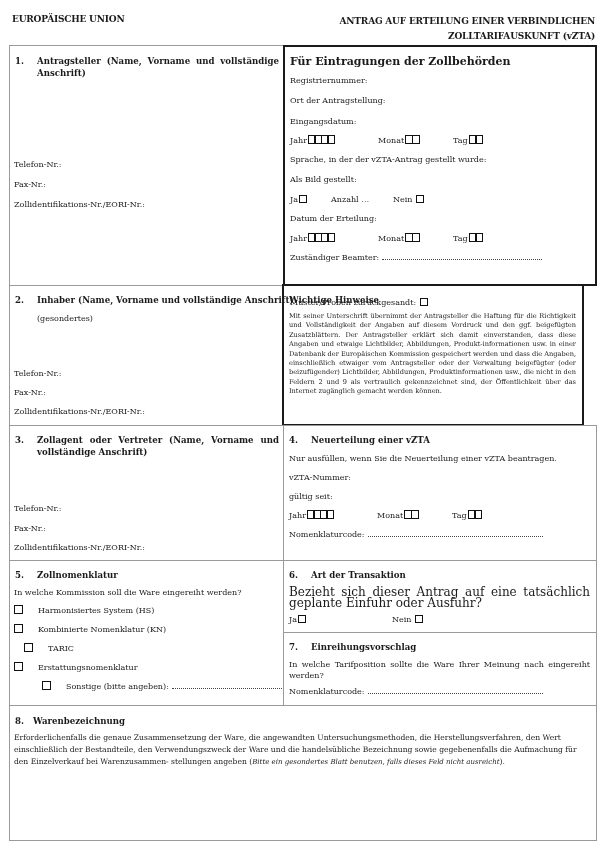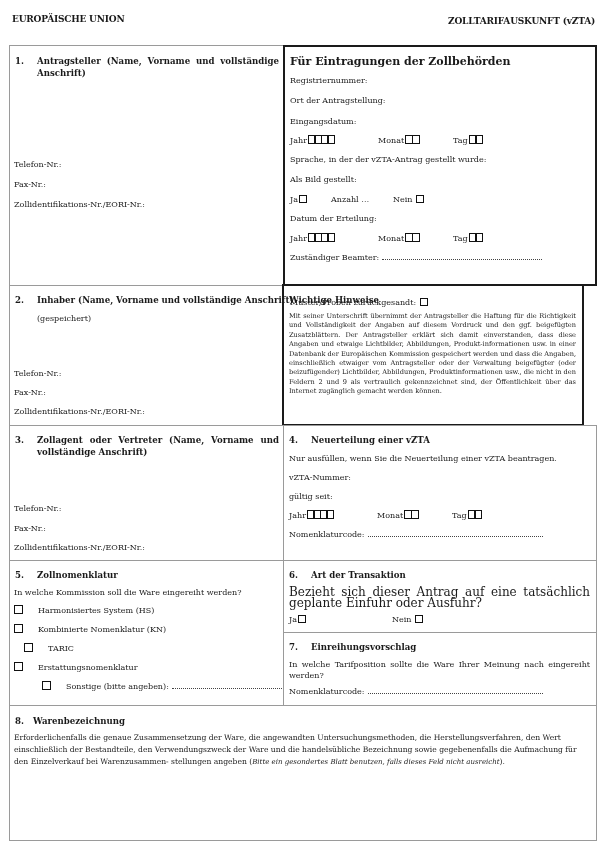--- a/index.html
+++ b/index.html
@@ -22,20 +22,21 @@
   .small { font-size:6.6px; line-height:9.4px; text-align:justify; }
   .para { font-size:7.6px; line-height:12px; }
   .opt-row { position:absolute; left:4px; font-size:8px; line-height:11px; white-space:nowrap; }
   .opt-row .cb { margin-right:15px; margin-left:0; width:9px; height:9px; }
 </style>
 </head>
 <body>
 
 <div class="hdr-left">EUROPÄISCHE UNION</div>
 <div class="hdr-right">
+  <div>ANTRAG AUF ERTEILUNG EINER VERBINDLICHEN</div>
   <div>ZOLLTARIFAUSKUNFT (vZTA)</div>
 </div>
 
 <div class="box thin" style="left:9px; top:45px; width:275px; height:241px;">
   <div class="sec-title" style="position:absolute; left:5px; top:9px; right:4px;">
     <span class="num">1.</span>
     <span class="txt">Antragsteller (Name, Vorname und vollständige Anschrift)</span>
   </div>
   <div class="line abs" style="left:4px; top:113px;">Telefon-Nr.:</div>
   <div class="line abs" style="left:4px; top:133px;">Fax-Nr.:</div>
@@ -95,21 +96,21 @@
       <span>Muster/Proben zurückgesandt:</span> <span class="cb"></span>
     </div>
   </div>
 </div>
 
 <div class="box thin" style="left:9px; top:285px; width:275px; height:141px;">
   <div class="sec-title" style="position:absolute; left:5px; top:8px; right:4px;">
     <span class="num">2.</span>
     <span class="txt" style="text-align:right; white-space:nowrap;">Inhaber (Name, Vorname und vollständige Anschrift)</span>
   </div>
-  <div class="line abs" style="left:27px; top:27px;">(gespeichert)</div>
+  <div class="line abs" style="left:27px; top:27px;">(gesondertes)</div>
   <div class="line abs" style="left:4px; top:82px;">Telefon-Nr.:</div>
   <div class="line abs" style="left:4px; top:101px;">Fax-Nr.:</div>
   <div class="line abs" style="left:4px; top:120px;">Zollidentifikations-Nr./EORI-Nr.:</div>
 </div>
 
 <div class="box thick" style="left:282px; top:284px; width:302px; height:142px;text-decoration:underline;">
   <div class="line abs" style="left:5px; top:9px; font-weight:bold; font-size:8.6px;">Wichtige Hinweise</div>
   <div class="small abs" style="left:5px; right:6px; top:26px;">Mit seiner Unterschrift übernimmt der Antragsteller die Haftung für die Richtigkeit und Vollständigkeit der Angaben auf diesem Vordruck und den ggf. beigefügten Zusatzblättern. Der Antragsteller erklärt sich damit einverstanden, dass diese Angaben und etwaige Lichtbilder, Abbildungen, Produkt-informationen usw. in einer Datenbank der Europäischen Kommission gespeichert werden und dass die Angaben, einschließlich etwaiger vom Antragsteller oder der Verwaltung beigefügter (oder beizufügender) Lichtbilder, Abbildungen, Produktinformationen usw., die nicht in den Feldern 2 und 9 als vertraulich gekennzeichnet sind, der Öffentlichkeit über das Internet zugänglich gemacht werden können.</div>
 </div>
 

